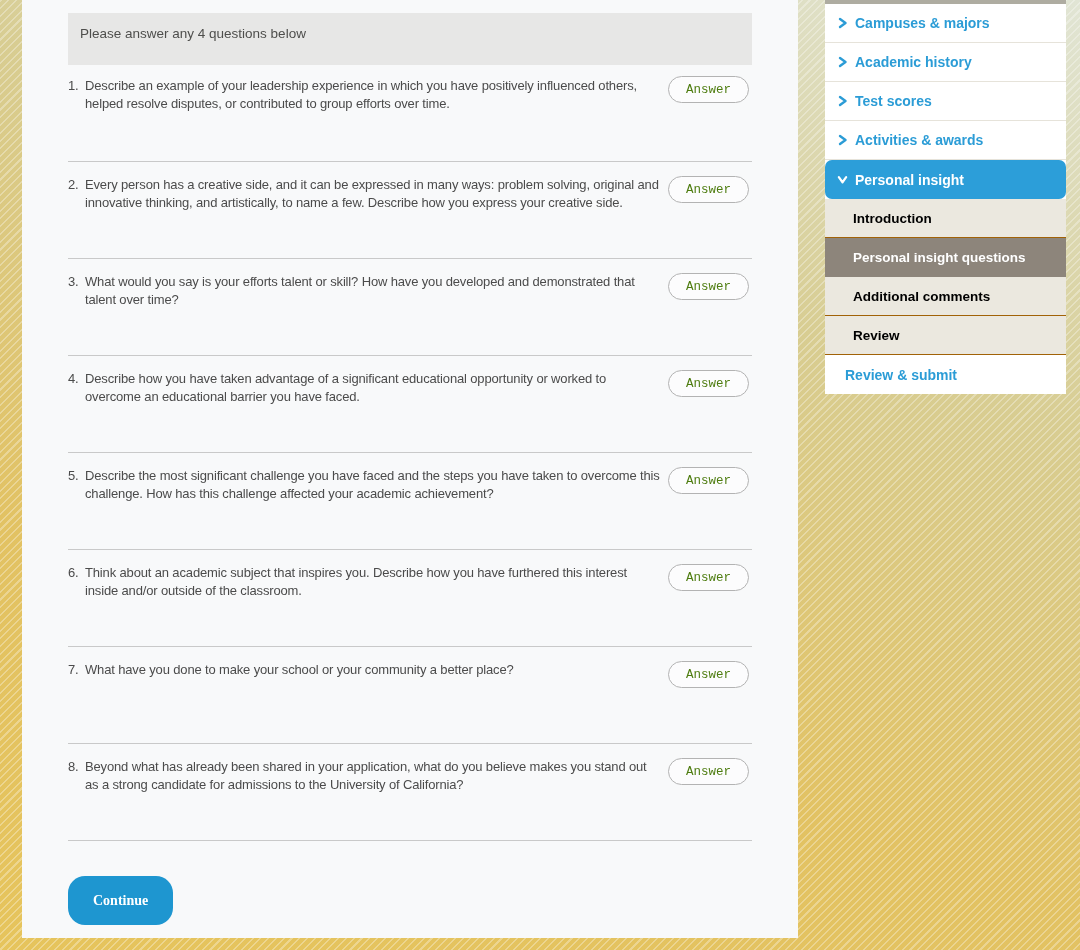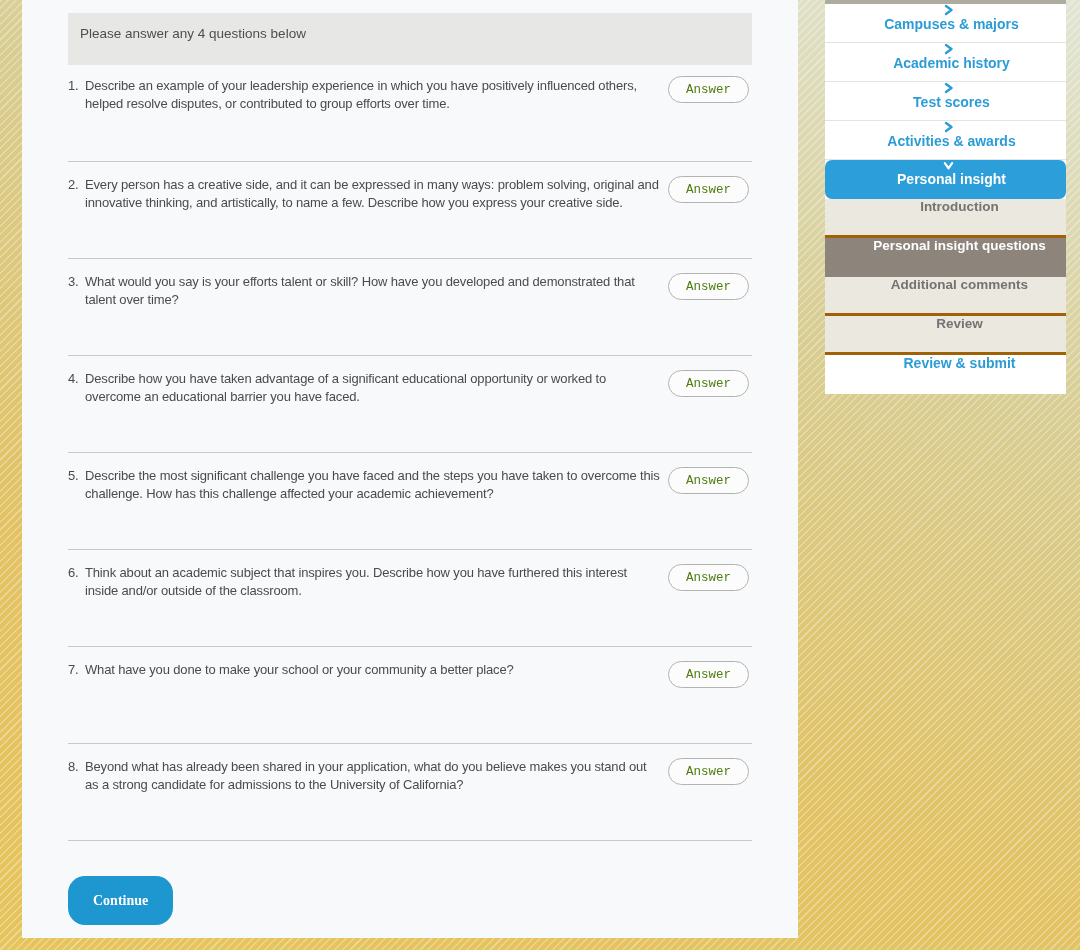--- a/index.html
+++ b/index.html
@@ -52,36 +52,36 @@
   }
 
   
   .sidebar {
     position:absolute; left:825px; top:0; width:241px; background:#ffffff;
   }
   .nav-sliver { height:4px; background:#aeaca1; }
   .side-row {
     height:39px; display:flex; align-items:center; padding-left:12px;
     background:#ffffff; border-bottom:1px solid #e6e3da;
-    color:#2b9cd6; font-weight:bold; font-size:14px; cursor:pointer;flex-direction:column;
+    color:#2b9cd6; font-weight:bold; font-size:14px; cursor:pointer;
   }
   .side-row .chev { display:flex; width:11px; margin-right:7px; color:#2b9cd6; }
   .side-row.active-parent {
     background:#2c9ed9; color:#ffffff; border-bottom:none;border-radius:7px;
   }
   .side-row.active-parent .chev { color:#ffffff; }
   .side-row.sub {
-    background:#ebe8df; color:#737373; font-size:13.5px;
-    padding-left:28px; border-bottom:3px solid #a16207;
+    background:#ebe8df; color:#000000; font-size:13.5px;
+    padding-left:28px; border-bottom:1px solid #a16207;
   }
   .side-row.sub.current {
     background:#8d857b; color:#ffffff; border-bottom:none;
   }
   .side-row.link-item {
-    background:#ffffff; padding-left:28px; border-bottom:none;
+    background:#ffffff; padding-left:20px; border-bottom:none;
   }
 </style>
 </head>
 <body>
 
 <div class="bg"></div>
 
 <div class="main-panel">
   <div class="instruction-bar">Please answer any 4 questions below</div>
 

